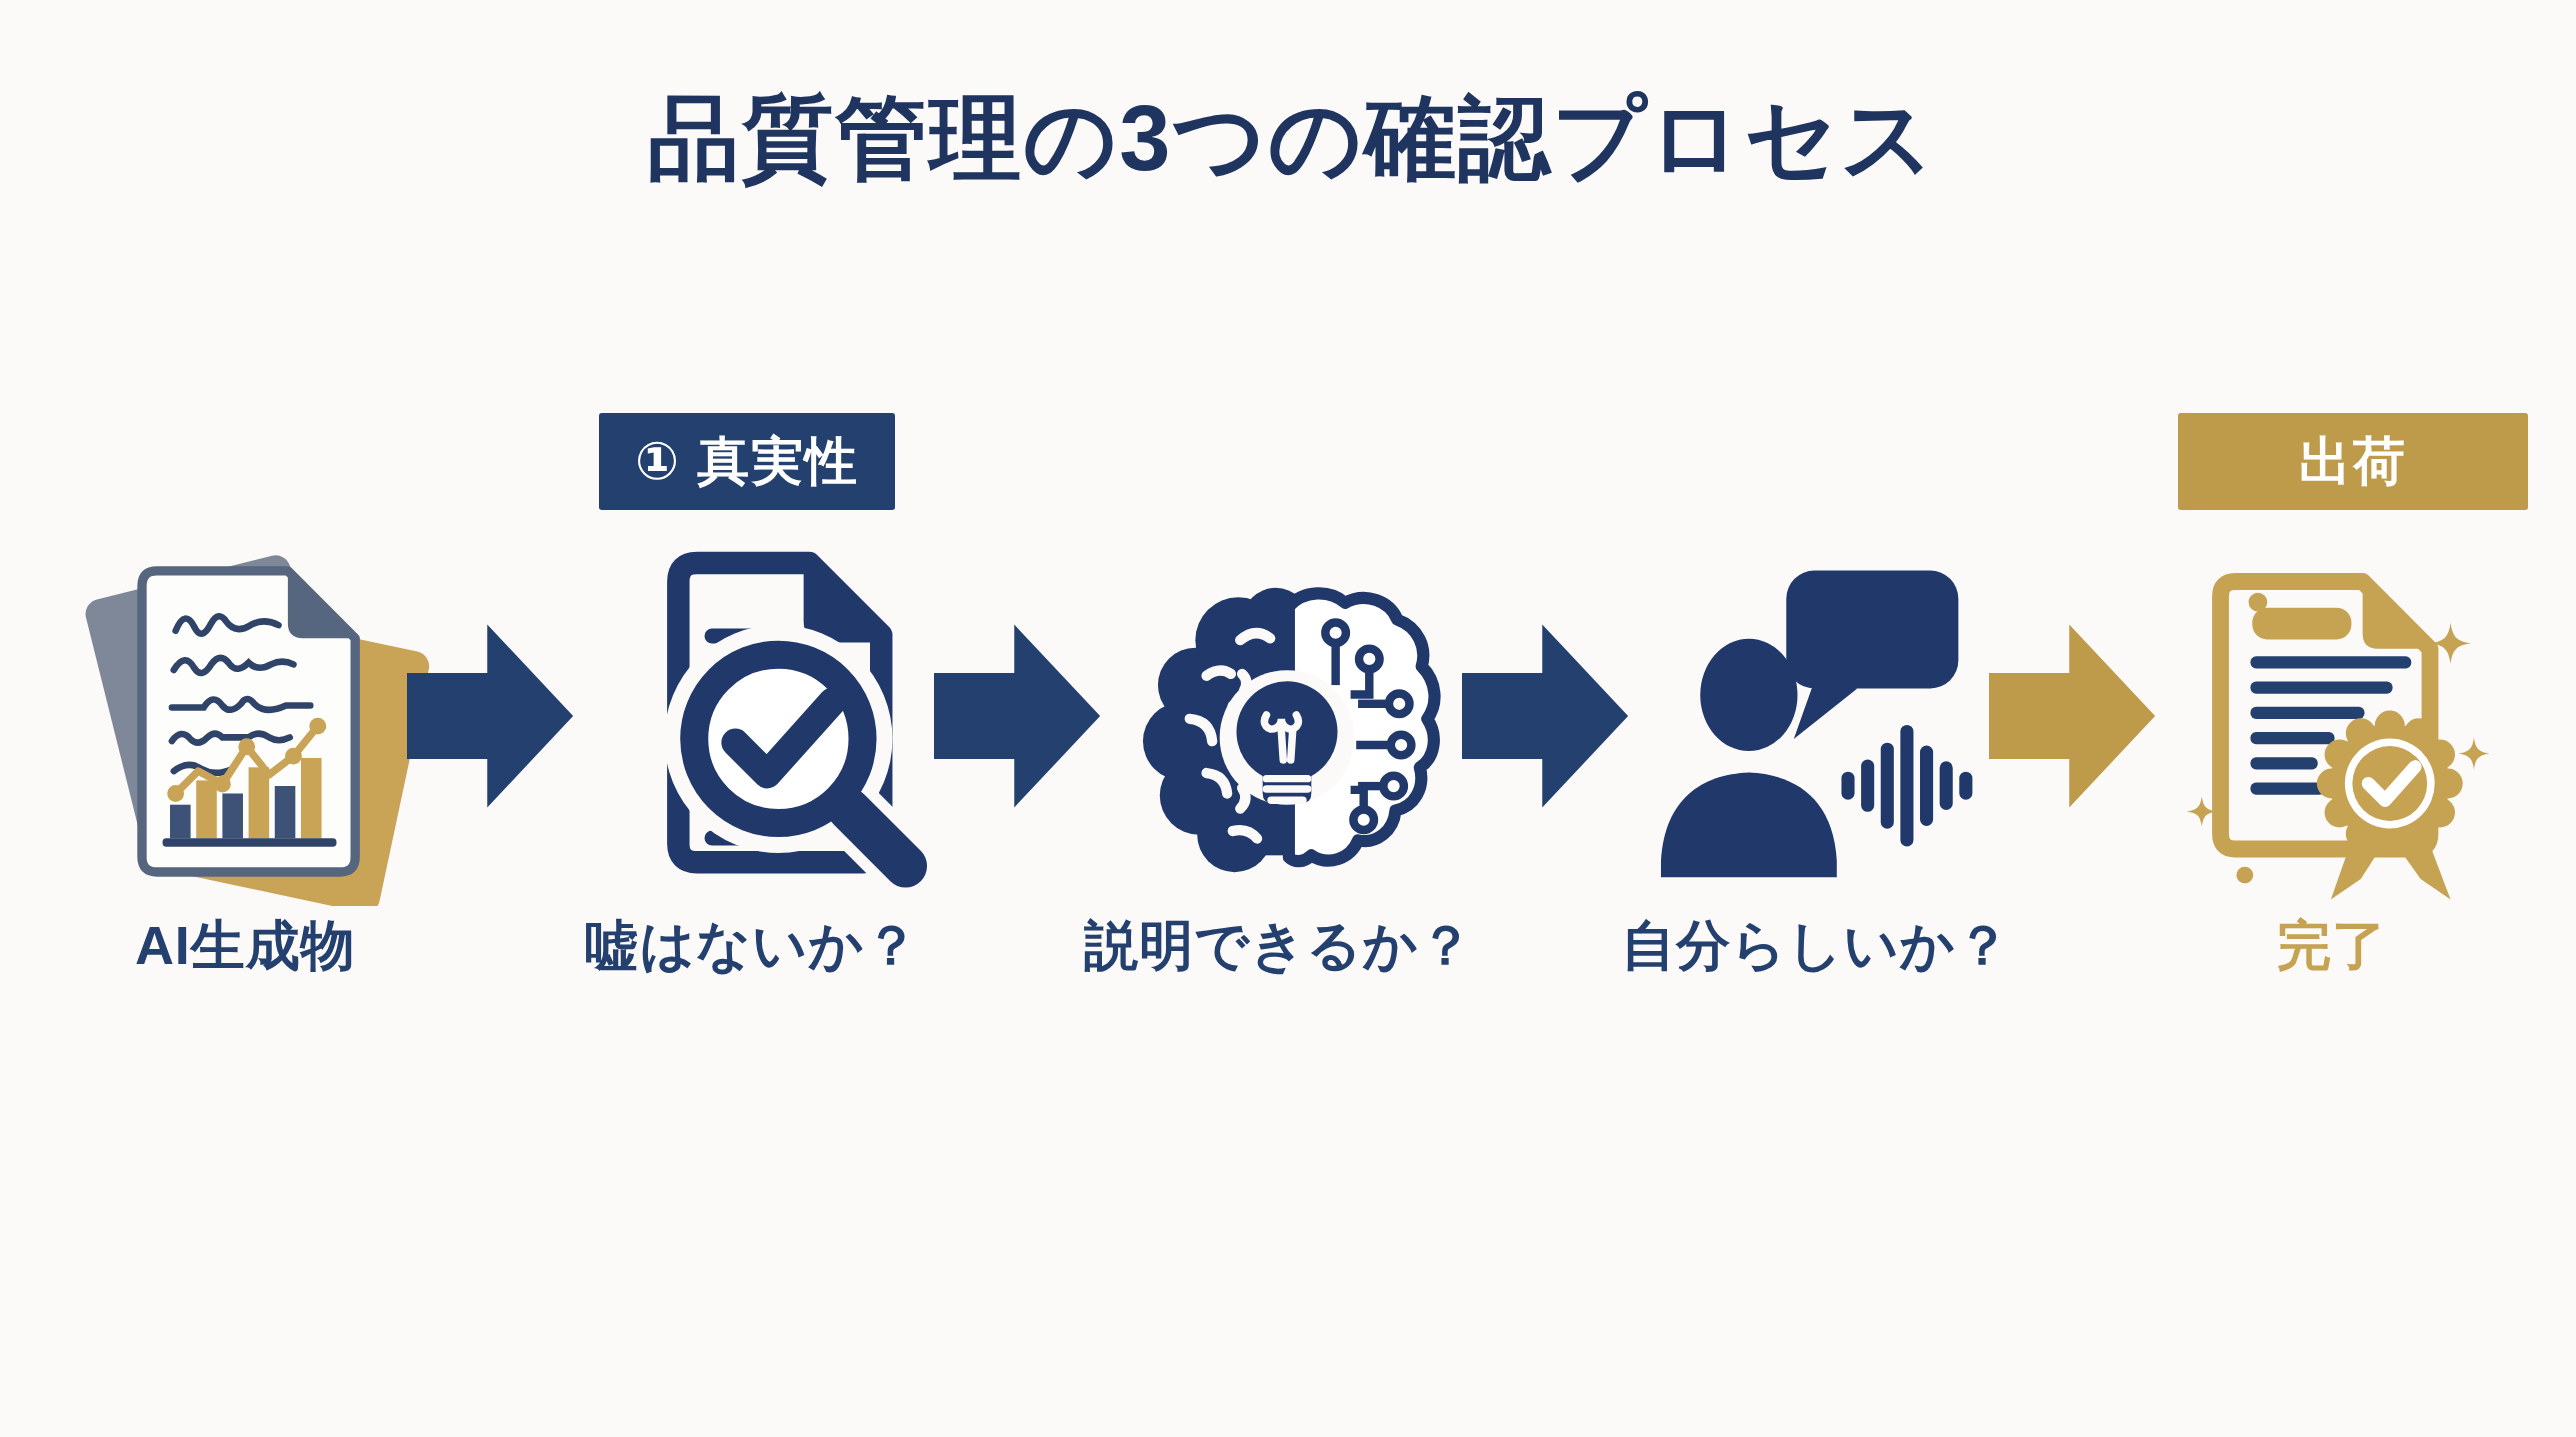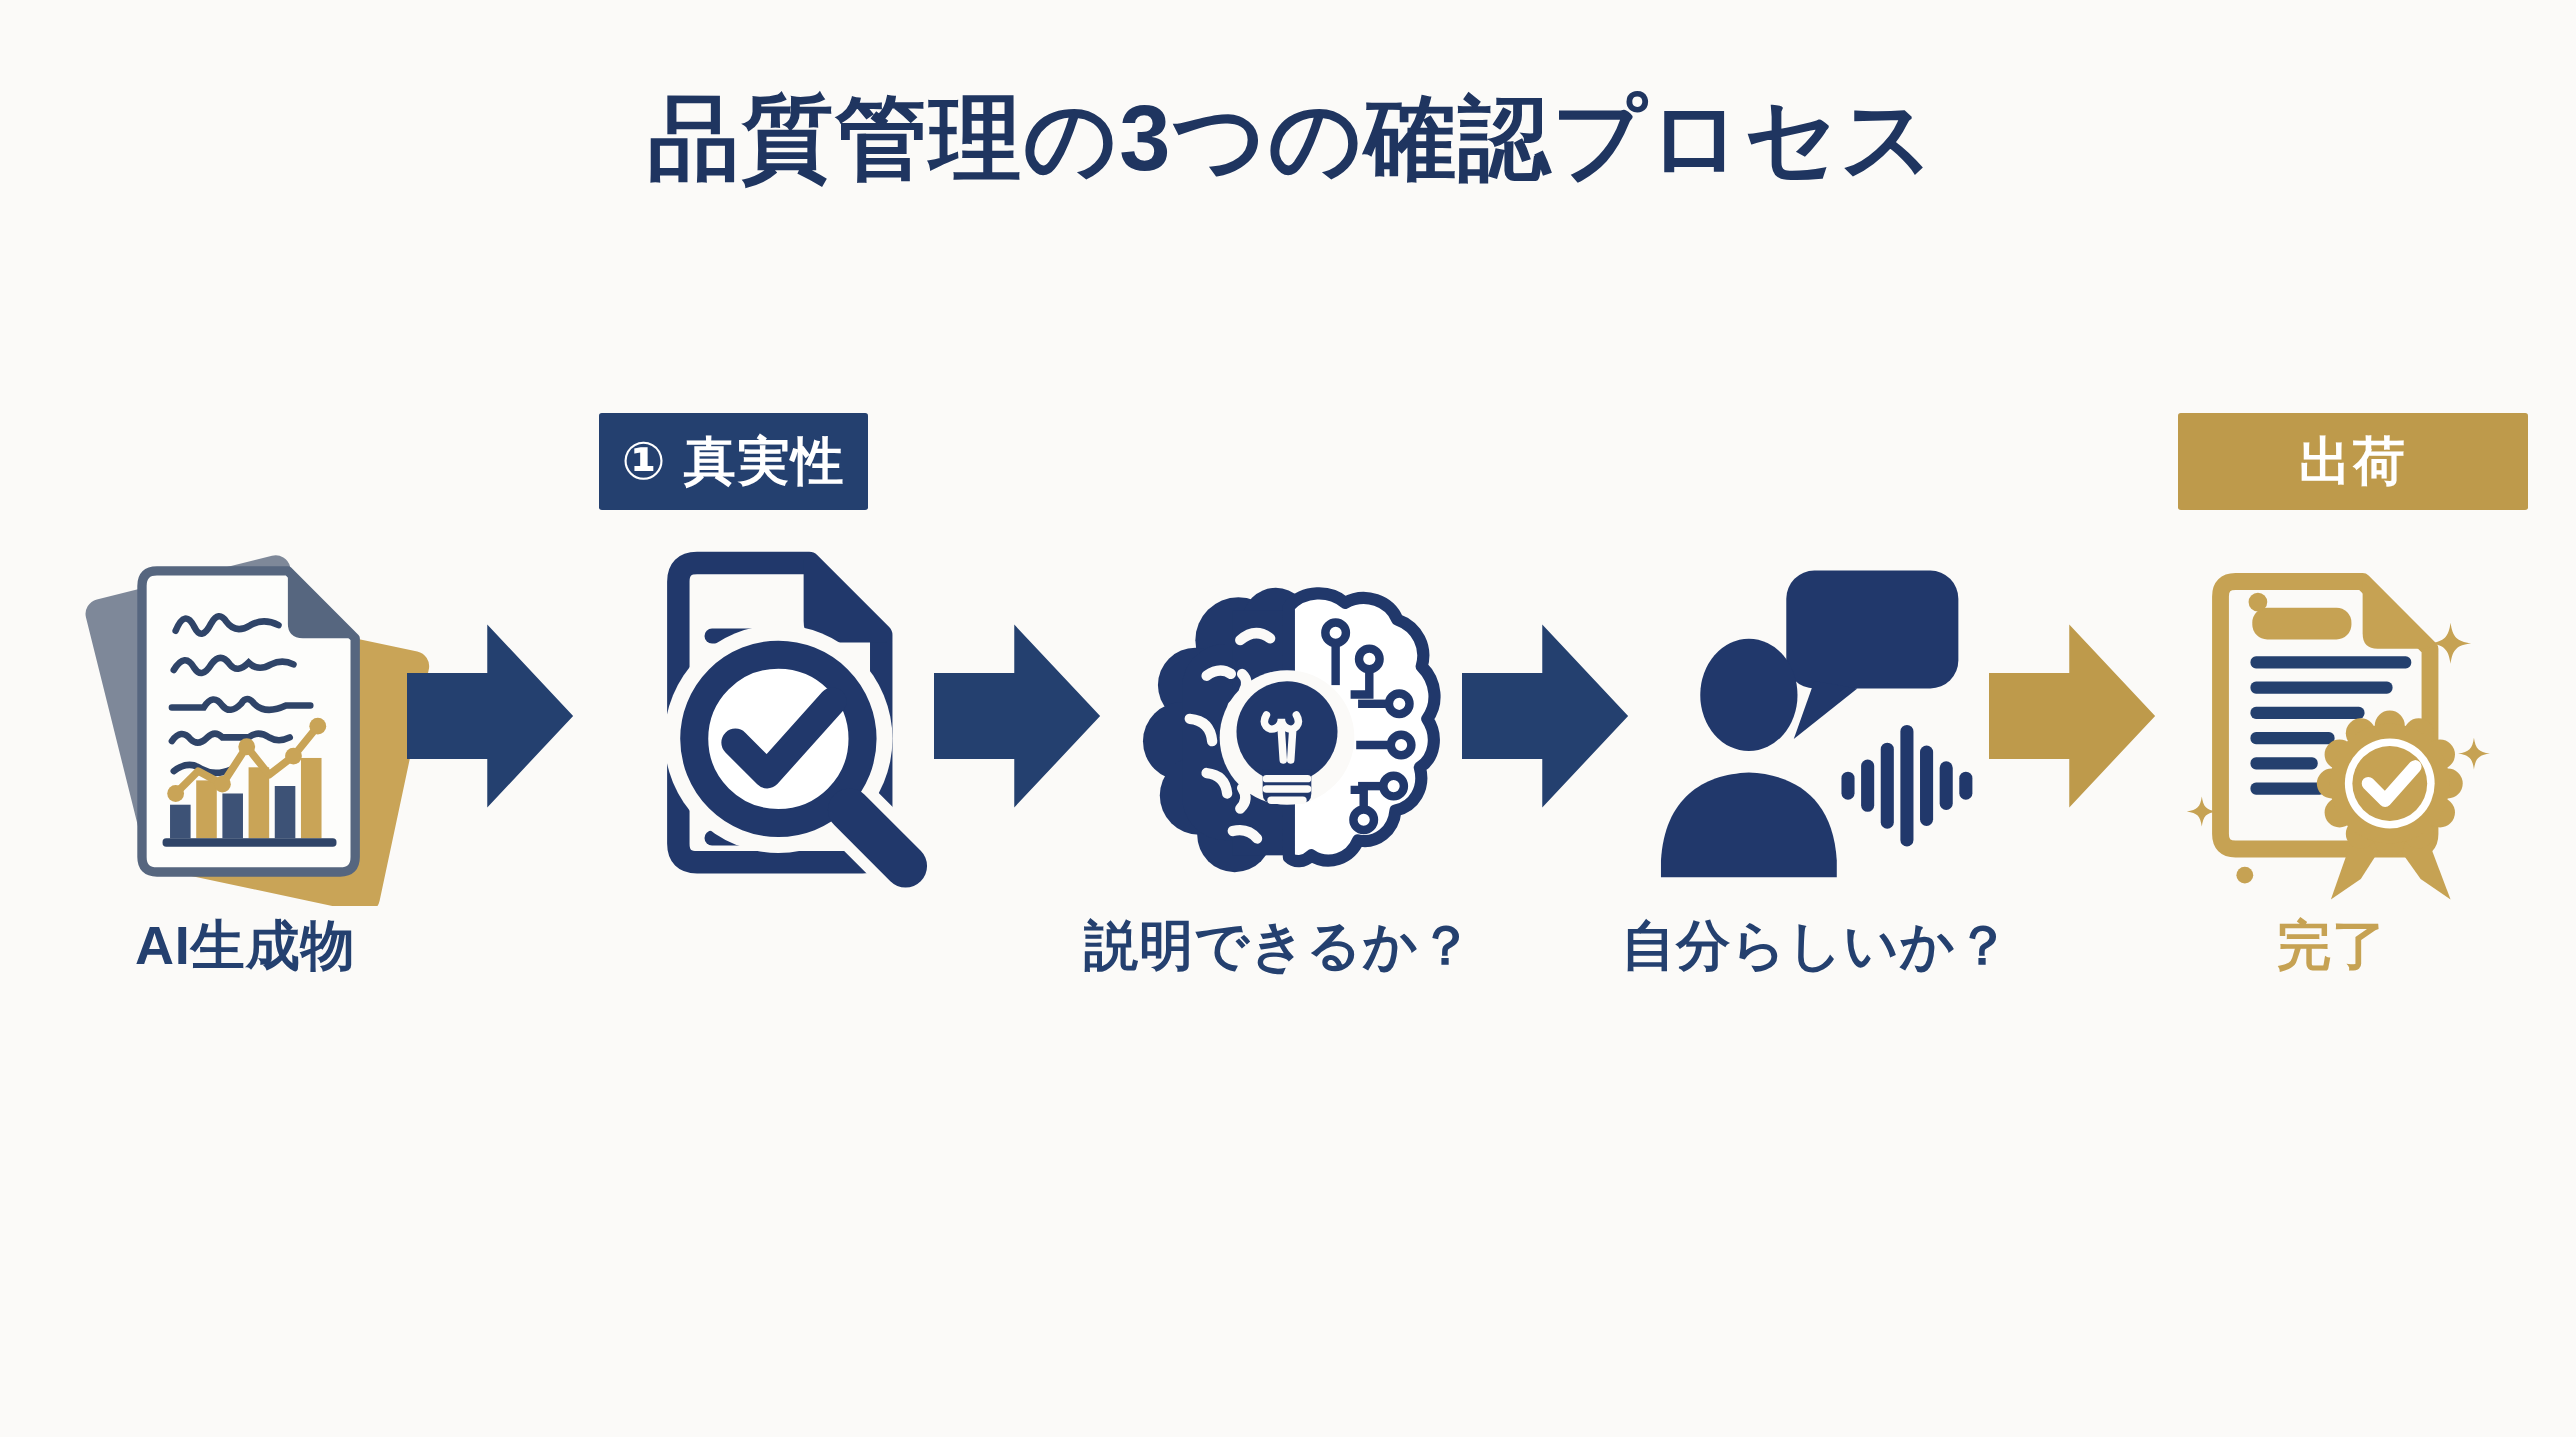--- a/index.html
+++ b/index.html
@@ -16,21 +16,21 @@
        font-size:54px;font-weight:800;color:#24406F;letter-spacing:0.9px;}
   .cap.gold{color:#C6A253;}
 </style>
 </head>
 <body>
 
 <div class="canvas">
 
   <div class="title">品質管理の3つの確認プロセス</div>
 
-  <div class="hdr" style="left:599px;width:269px;">① 真実性</div>
+  <div class="hdr" style="left:599px;width:296px;">① 真実性</div>
   <div class="hdr gold" style="left:2178px;width:350px;">出荷</div>
 
   <svg class="icon" style="left:84px;top:522px;" width="346" height="384" viewBox="0 0 370 410">
     <rect x="30" y="55" width="225" height="290" rx="16" fill="#7E8899" transform="rotate(-14 142 200)"></rect>
     <rect x="120" y="115" width="225" height="285" rx="16" fill="#C9A457" transform="rotate(12 232 257)"></rect>
     <path d="M78,52 H218 L290,124 V358 Q290,374 274,374 H78 Q62,374 62,358 V68 Q62,52 78,52 Z" fill="#FDFDFB" stroke="#56667F" stroke-width="10" stroke-linejoin="round"></path>
     <path d="M218,52 L290,124 H234 Q218,124 218,108 Z" fill="#56667F"></path>
     <g stroke="#2F4468" stroke-width="7" fill="none" stroke-linecap="round">
       <path d="M98,116 q10,-24 20,-4 q8,16 18,-4 q8,-14 16,-2 q10,14 26,4 q14,-8 30,0"></path>
       <path d="M96,158 q12,-20 22,-2 q8,12 18,-4 q10,-14 20,0 q8,10 20,-2 q10,10 24,2 q12,-6 24,0"></path>
@@ -189,18 +189,19 @@
     <polygon points="0,64 86,64 86,12 178,110 86,208 86,156 0,156" fill="#24406F"></polygon>
     </svg>
   <svg class="arrow" style="left:1462px;" viewBox="0 0 180 220">
     <polygon points="0,64 86,64 86,12 178,110 86,208 86,156 0,156" fill="#24406F"></polygon>
     </svg>
   <svg class="arrow" style="left:1989px;" viewBox="0 0 180 220">
     <polygon points="0,64 86,64 86,12 178,110 86,208 86,156 0,156" fill="#BE9A4B"></polygon>
     </svg>
 
   <div class="cap" style="left:11.2px;">AI生成物</div>
+  <div class="cap" style="left:518px;">嘘はないか？</div>
   <div class="cap" style="left:1045px;">説明できるか？</div>
   <div class="cap" style="left:1582px;">自分らしいか？</div>
   <div class="cap gold" style="left:2098px;">完了</div>
 
 </div>
 
 
 </body></html>

